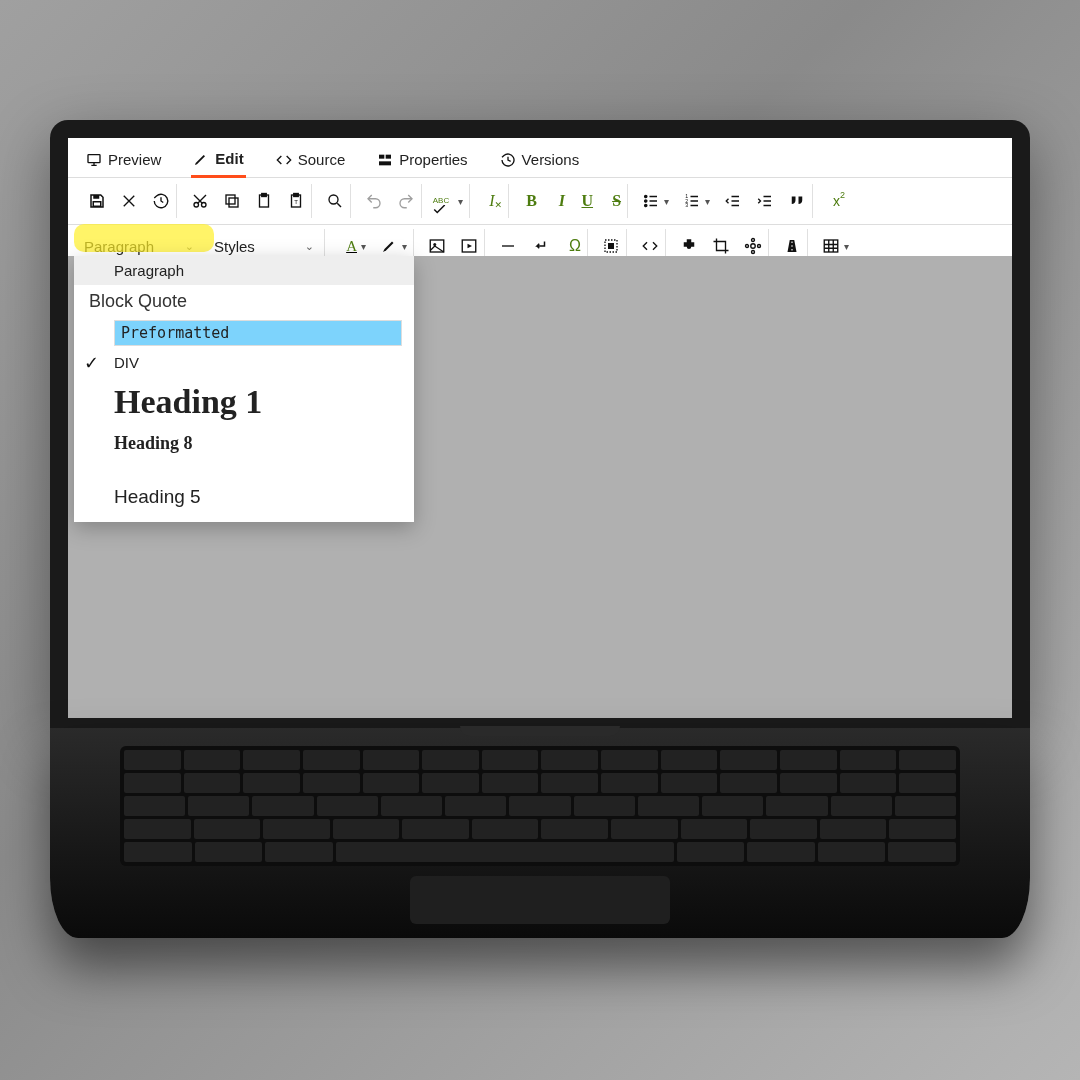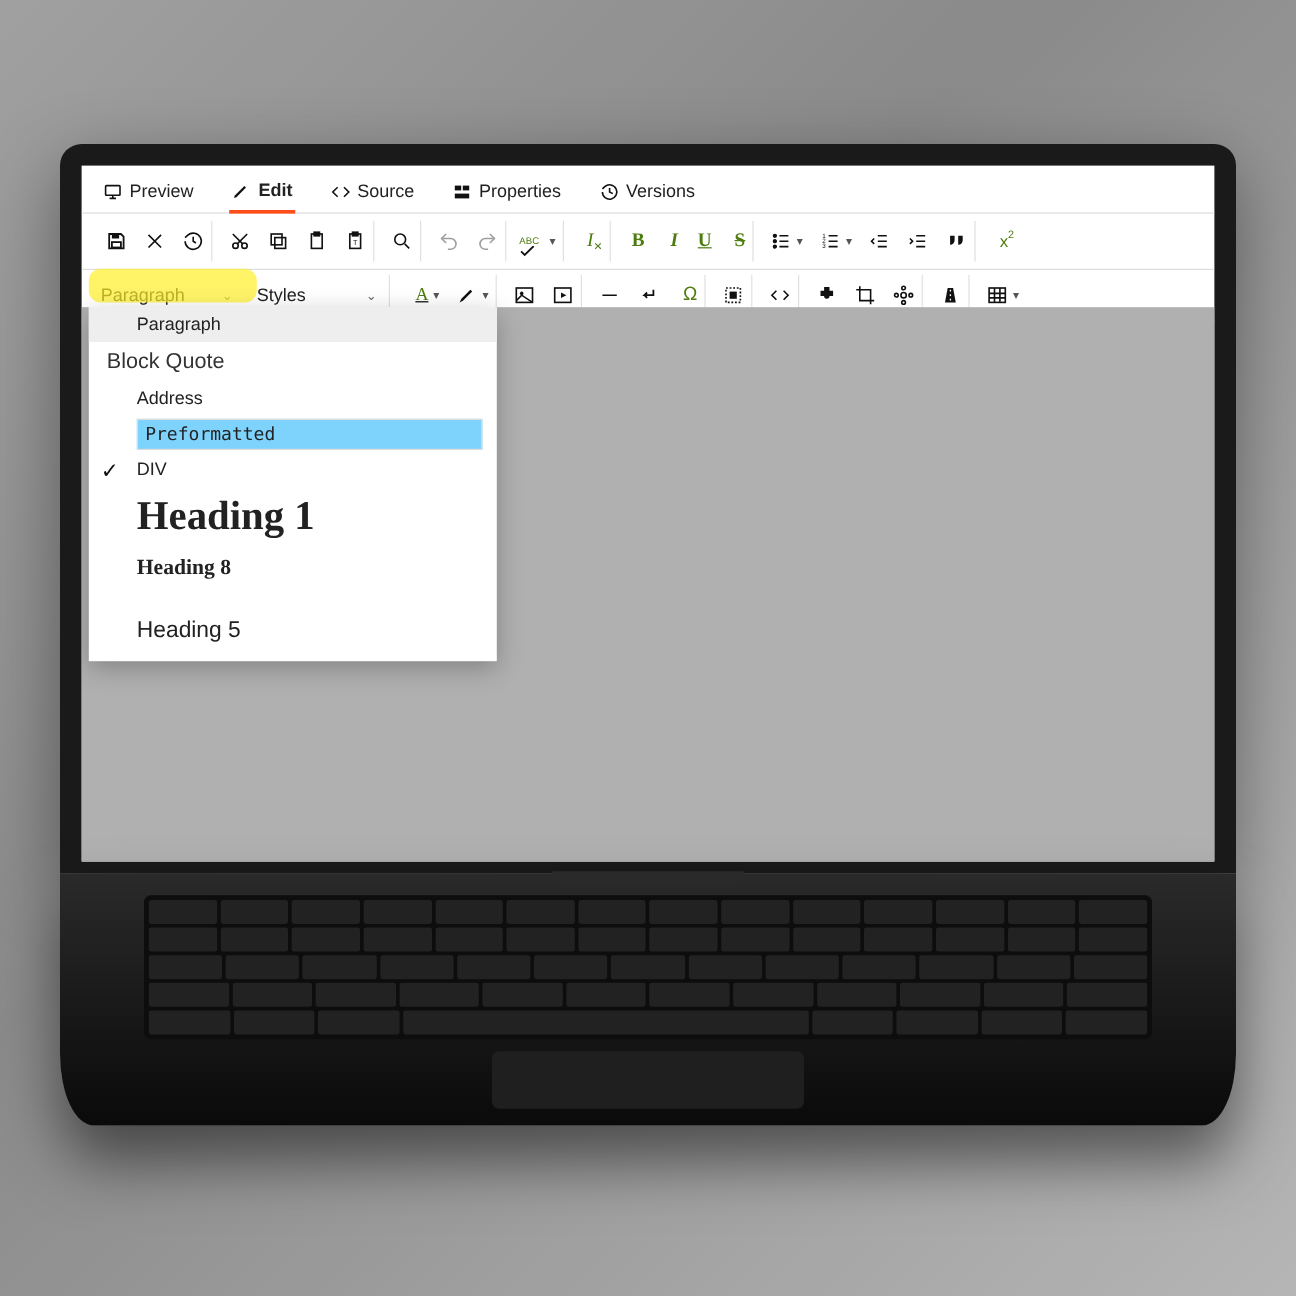--- a/index.html
+++ b/index.html
@@ -425,23 +425,20 @@
 
       <div class="highlight"></div>
 
       <div class="dropdown-menu">
         <div class="item hover">
             <span>Paragraph</span>
           </div>
         <div class="item bq">
             <span>Block Quote</span>
           </div>
-        <div class="item">
-            <span>Address</span>
-          </div>
         <div class="item pre">
             <span>Preformatted</span>
           </div>
         <div class="item">
           <span class="check">✓</span>
           <span>DIV</span>
         </div>
         <div class="item heading-brown h1">
             <span>Heading 1</span>
           </div>

